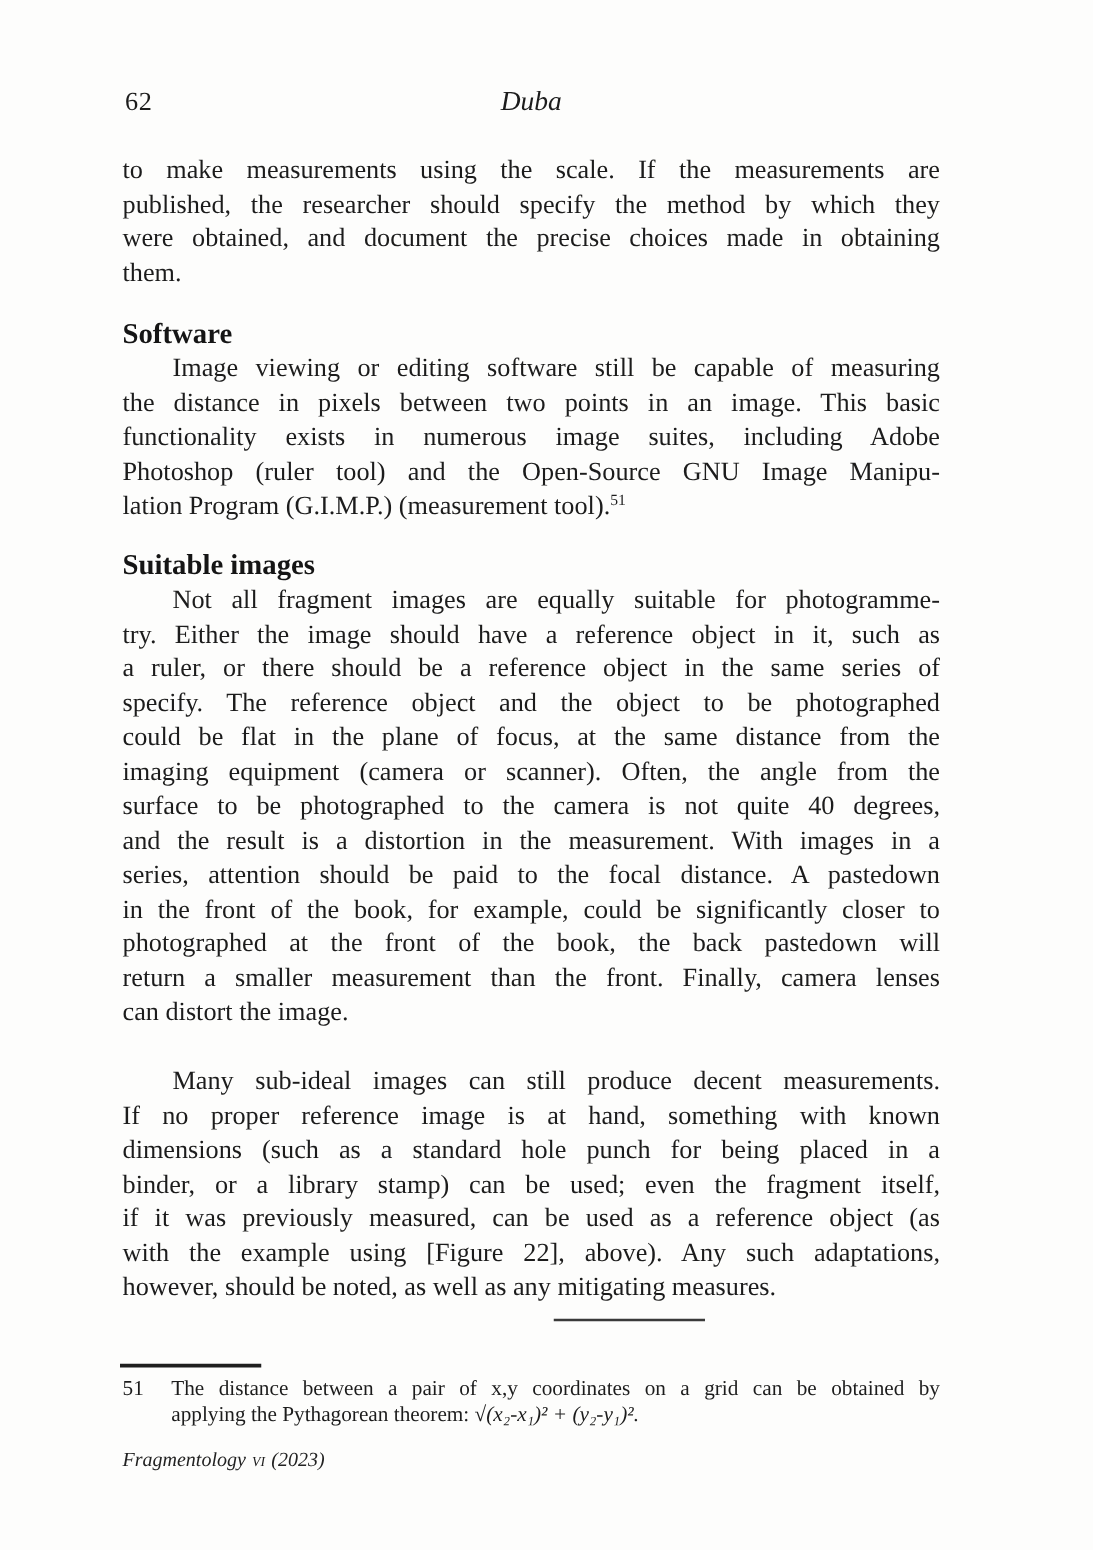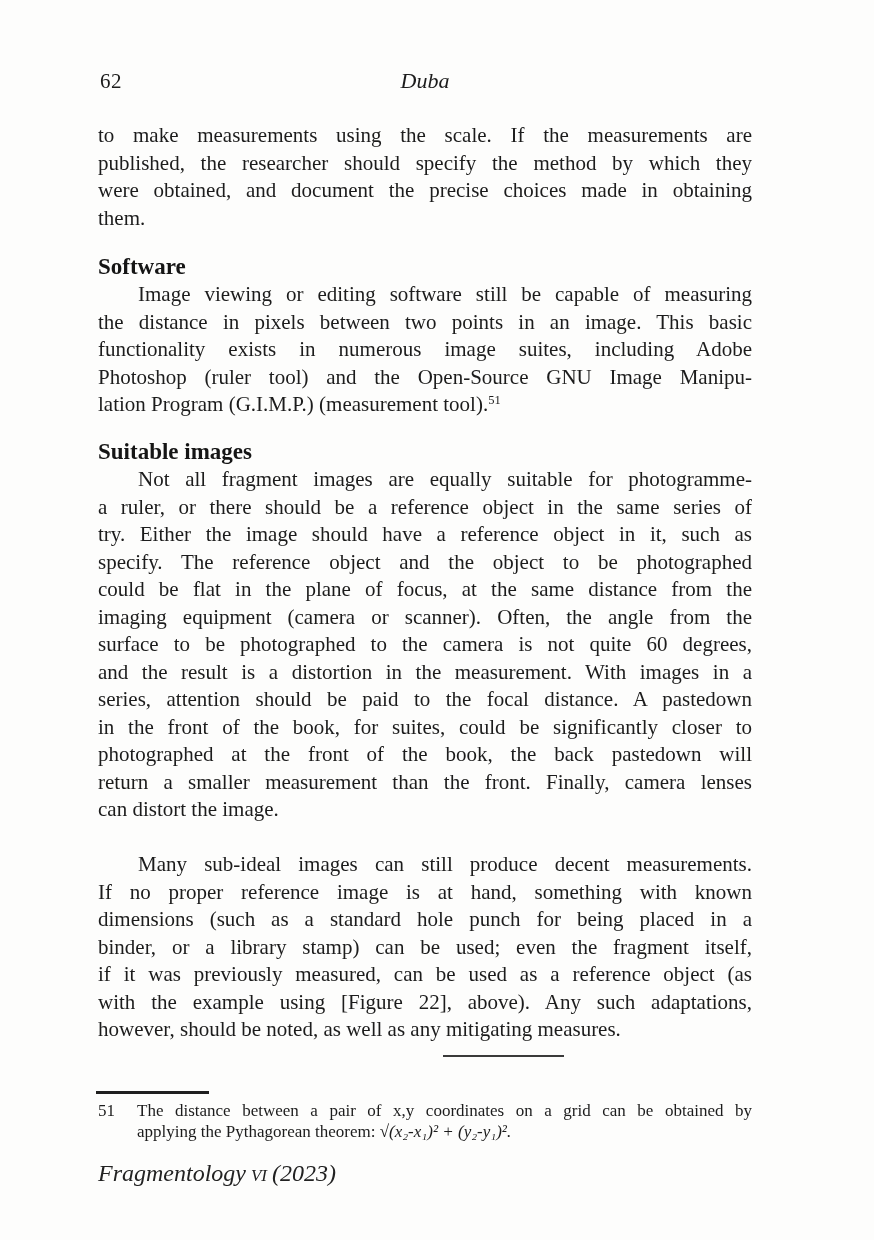--- a/index.html
+++ b/index.html
@@ -46,21 +46,21 @@
   #divider  { position: absolute; left: 443px; top: 1055px; width: 121px; height: 2px; background: #3a3a3a; }
   #fn-rule  { position: absolute; left: 96px;  top: 1091px; width: 113px; height: 3px; background: #1f1f1f; }
 
   
   #footnote { top: 1100px; font-size: 17px; line-height: 21px; }
   .fn-num   { position: absolute; left: 0; top: 0; }
   .fn-text  { margin-left: 39px; }
   .formula  { font-style: italic; margin-top: 12px; }
 
   
-  #pg-footer { top: 1160px; font-size: 24px; font-style: italic; color: #222222; }
+  #pg-footer { top: 1160px; font-size: 16px; font-style: italic; color: #222222; }
   .sc { font-variant: small-caps; }
   .footer-part { margin-right: 5px; }
 </style>
 </head>
 <body>
 
 <div class="page">
 
   <div class="col" id="pg-header">
     <span id="page-number">62</span>
@@ -79,29 +79,29 @@
       <div class="line indent">Image viewing or editing software still be capable of measuring</div>
       <div class="line">the distance in pixels between two points in an image. This basic</div>
       <div class="line">functionality exists in numerous image suites, including Adobe</div>
       <div class="line">Photoshop (ruler tool) and the Open-Source GNU Image Manipu-</div>
       <div class="line last">lation Program (G.I.M.P.) (measurement tool).<sup class="fn-ref">51</sup></div>
     </div>
 
   <h2 class="section-heading" id="h-suitable">Suitable images</h2>
   <div class="col body-text" id="p-suitable">
       <div class="line indent">Not all fragment images are equally suitable for photogramme-</div>
+      <div class="line">try. Either the image should have a reference object in it, such as</div>
       <div class="line">a ruler, or there should be a reference object in the same series of</div>
-      <div class="line">try. Either the image should have a reference object in it, such as</div>
       <div class="line">specify. The reference object and the object to be photographed</div>
       <div class="line">could be flat in the plane of focus, at the same distance from the</div>
       <div class="line">imaging equipment (camera or scanner). Often, the angle from the</div>
-      <div class="line">surface to be photographed to the camera is not quite 60 degrees,</div>
+      <div class="line">surface to be photographed to the camera is not quite 40 degrees,</div>
       <div class="line">and the result is a distortion in the measurement. With images in a</div>
       <div class="line">series, attention should be paid to the focal distance. A pastedown</div>
-      <div class="line">in the front of the book, for suites, could be significantly closer to</div>
+      <div class="line">in the front of the book, for example, could be significantly closer to</div>
       <div class="line">photographed at the front of the book, the back pastedown will</div>
       <div class="line">return a smaller measurement than the front. Finally, camera lenses</div>
       <div class="line last">can distort the image.</div>
     </div>
   <div class="col body-text" id="p-many">
       <div class="line indent">Many sub-ideal images can still produce decent measurements.</div>
       <div class="line">If no proper reference image is at hand, something with known</div>
       <div class="line">dimensions (such as a standard hole punch for being placed in a</div>
       <div class="line">binder, or a library stamp) can be used; even the fragment itself,</div>
       <div class="line">if it was previously measured, can be used as a reference object (as</div>

